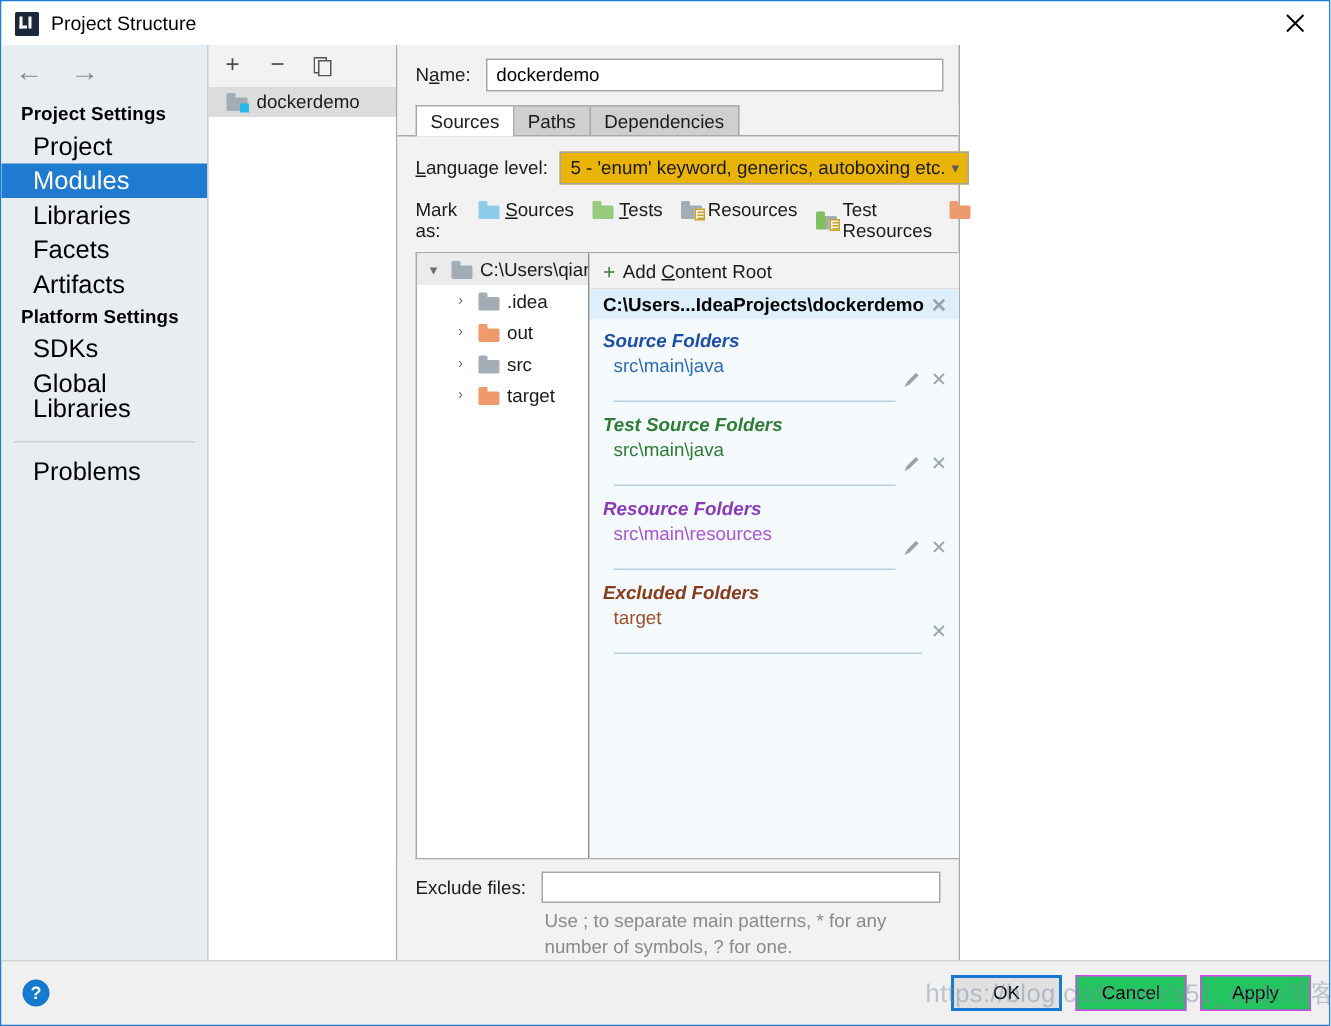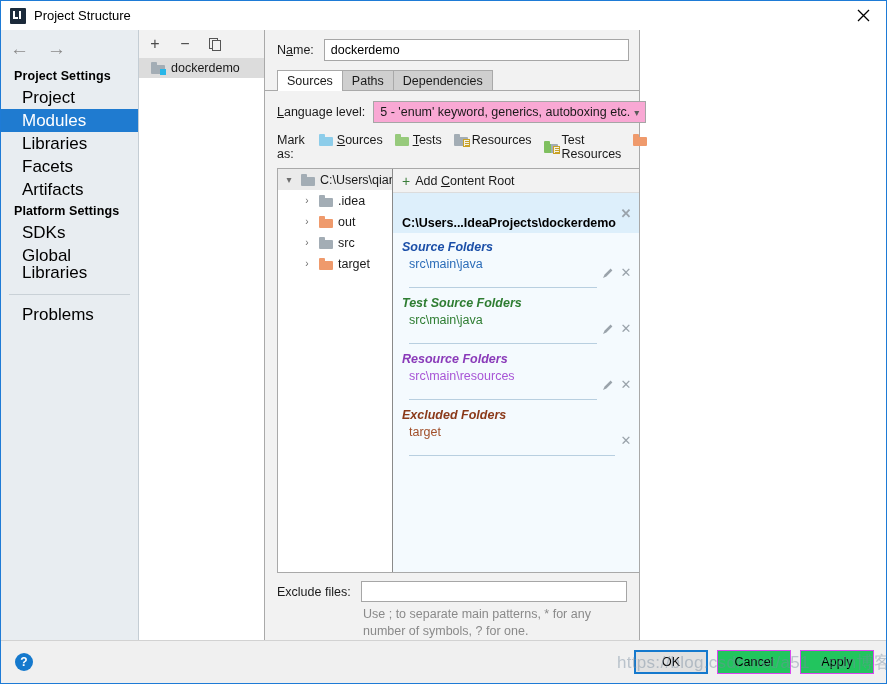--- a/index.html
+++ b/index.html
@@ -307,21 +307,21 @@
     align-items: center;
     padding: 10px 12px 8px 12px;
     gap: 8px;
   }
   .lang-label { font-size: 12.5px; white-space: nowrap; }
   .combo {
     width: 338px;
     height: 22px;
     box-sizing: border-box;
     border: 1px solid #a6a6a6;
-    background: #f9a8d4;
+    background: #eab308;
     display: flex;
     align-items: center;
     padding: 0 6px;
     font-size: 12.5px;
     cursor: pointer;
     position: relative;
   }
   .combo .combo-text { flex: 1; overflow: hidden; white-space: nowrap; }
   .combo .chev { color: #5a5a5a; font-size: 10px; margin-left: 4px; }
 
@@ -404,21 +404,21 @@
   .add-root .plus { color: #3a7d3a; font-size: 14px; line-height: 1; }
   .root-header {
     background: #ddeffb;
     display: flex;
     align-items: center;
     padding: 3px 6px 3px 9px;
     font-weight: bold;
     font-size: 12.5px;
     color: #000;
   }
-  .root-header .txt { flex: 1; white-space: nowrap; overflow: hidden; margin-top: 20px; }
+  .root-header .txt { flex: 1; white-space: nowrap; overflow: hidden; }
   .detail-body { background: #f4fafe; flex: 1; padding-bottom: 4px; }
   .grp-title {
     font-weight: bold;
     font-size: 12.5px;
     padding: 7px 0 2px 9px;
     font-style: italic;
   }
   .grp-title.src { color: #1b4fa8; }
   .grp-title.test { color: #2e7d32; }
   .grp-title.res { color: #8a3ab9; }

